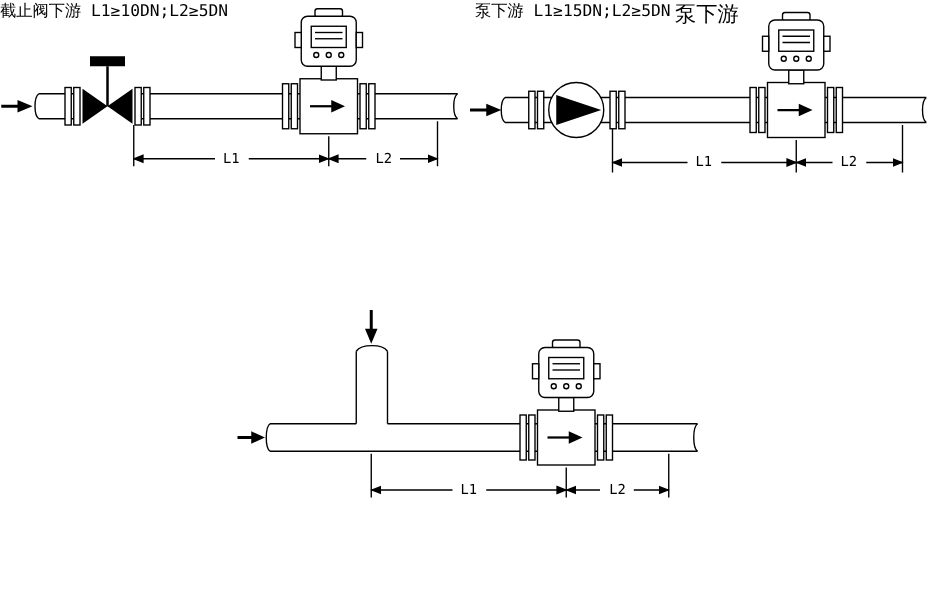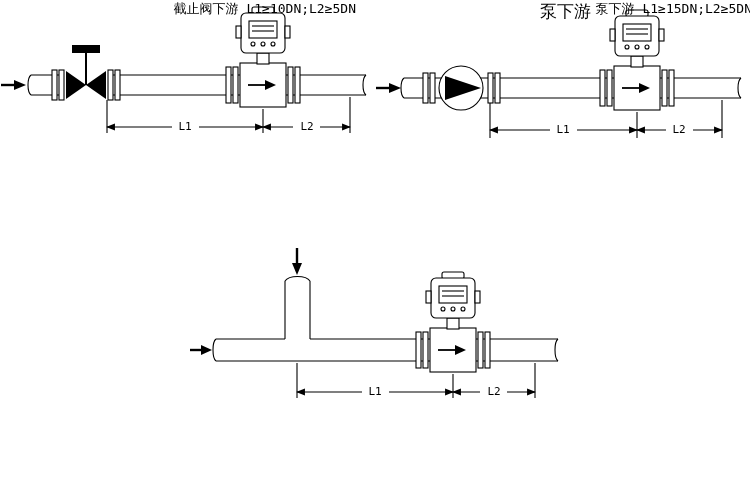--- a/index.html
+++ b/index.html
@@ -4,21 +4,21 @@
 <style>
   * { margin:0; padding:0; box-sizing:border-box; }
   html,body { background:#ffffff; }
   body { font-family:"Liberation Serif","DejaVu Serif",serif; color:#000; }
   #canvas { position:relative; width:750px; height:483px; background:#fff; overflow:hidden; }
   .dsvg { position:absolute; overflow:visible; }
   .ln    { stroke:#000; stroke-width:1.1; fill:none; }
   .thick { stroke:#000; stroke-width:2.4; fill:none; }
   .white { fill:#fff; stroke:#000; stroke-width:1.1; }
   .solid { fill:#000; stroke:none; }
-  .cap { position:absolute; text-align:right; white-space:nowrap;
+  .cap { position:absolute; text-align:left; white-space:nowrap;
          font-family:"DejaVu Sans Mono","Liberation Mono",monospace; font-size:13px; }
   .ttl { position:absolute; text-align:center; white-space:nowrap;
          font-family:"Liberation Serif","DejaVu Serif",serif; font-size:17px; }
   .dimtxt { font-family:"DejaVu Sans Mono","Liberation Mono",monospace; font-size:11px; fill:#000; }
 </style>
 </head>
 <body>
 
 <div id="canvas">
 

